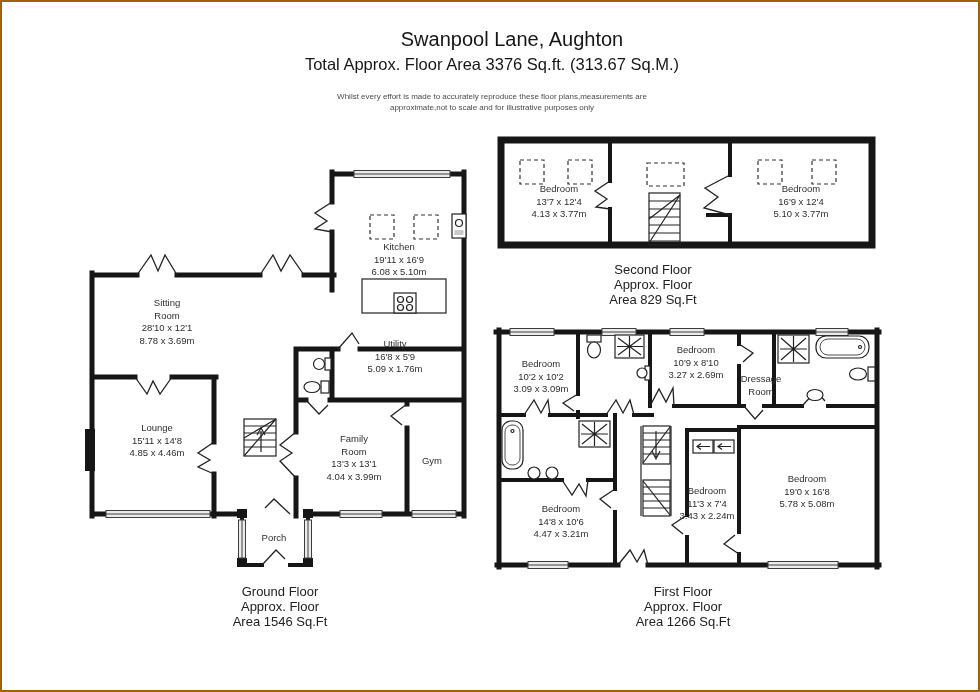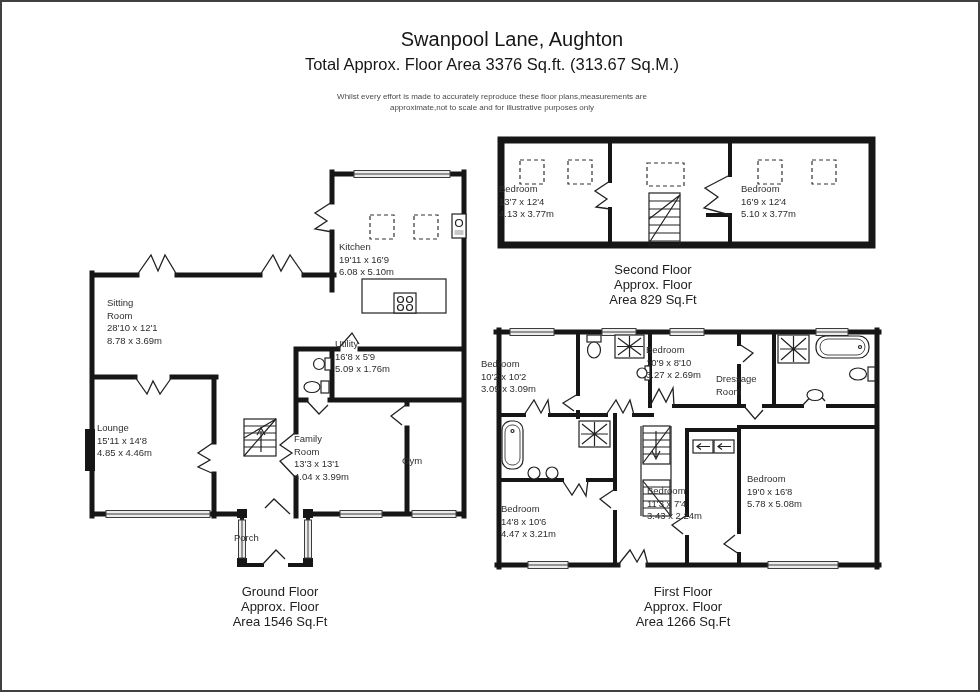--- a/index.html
+++ b/index.html
@@ -1,25 +1,25 @@
 <!DOCTYPE html>
 <html><head>
 <meta charset="utf-8">
 <style>
   html,body{margin:0;padding:0;background:#fff;}
   .page{position:relative;width:980px;height:692px;background:#ffffff;overflow:hidden;
-        font-family:"Liberation Sans",sans-serif;border:2px solid #404040;box-sizing:border-box;padding-left:32px;}
+        font-family:"Liberation Sans",sans-serif;border:2px solid #a16207;box-sizing:border-box;padding-left:32px;}
   .hdr-title{position:absolute;top:26px;left:40px;width:940px;text-align:center;
              font-size:20px;color:#161616;}
   .hdr-sub{position:absolute;top:53px;left:0;width:980px;text-align:center;
            font-size:16.5px;color:#161616;}
   .hdr-disc{position:absolute;top:90px;left:0;width:980px;text-align:center;
             font-size:8px;line-height:10.5px;color:#4a4a4a;}
   .plan-svg{position:absolute;left:0;top:0;}
-  .rlabel{position:absolute;font-size:9.5px;line-height:12.5px;color:#2e2e2e;}
+  .rlabel{position:absolute;text-align:center;font-size:9.5px;line-height:12.5px;color:#2e2e2e;}
   .flabel{position:absolute;text-align:center;font-size:13px;line-height:15.2px;color:#222;}
   
   .wall{stroke:#161616;stroke-width:5;fill:none;stroke-linecap:square;}
   .wall4{stroke:#161616;stroke-width:4;fill:none;stroke-linecap:square;}
   .wall7{stroke:#161616;stroke-width:7;fill:#ffffff;}
   .door{stroke:#222;stroke-width:1.3;fill:none;}
   .thin{stroke:#222;stroke-width:1.2;fill:none;}
   .win rect{fill:#ececec;stroke:#3c3c3c;stroke-width:1;}
   .win line{stroke:#3c3c3c;stroke-width:1;}
   .sky{fill:none;stroke:#333;stroke-width:1.2;stroke-dasharray:4 3;}

